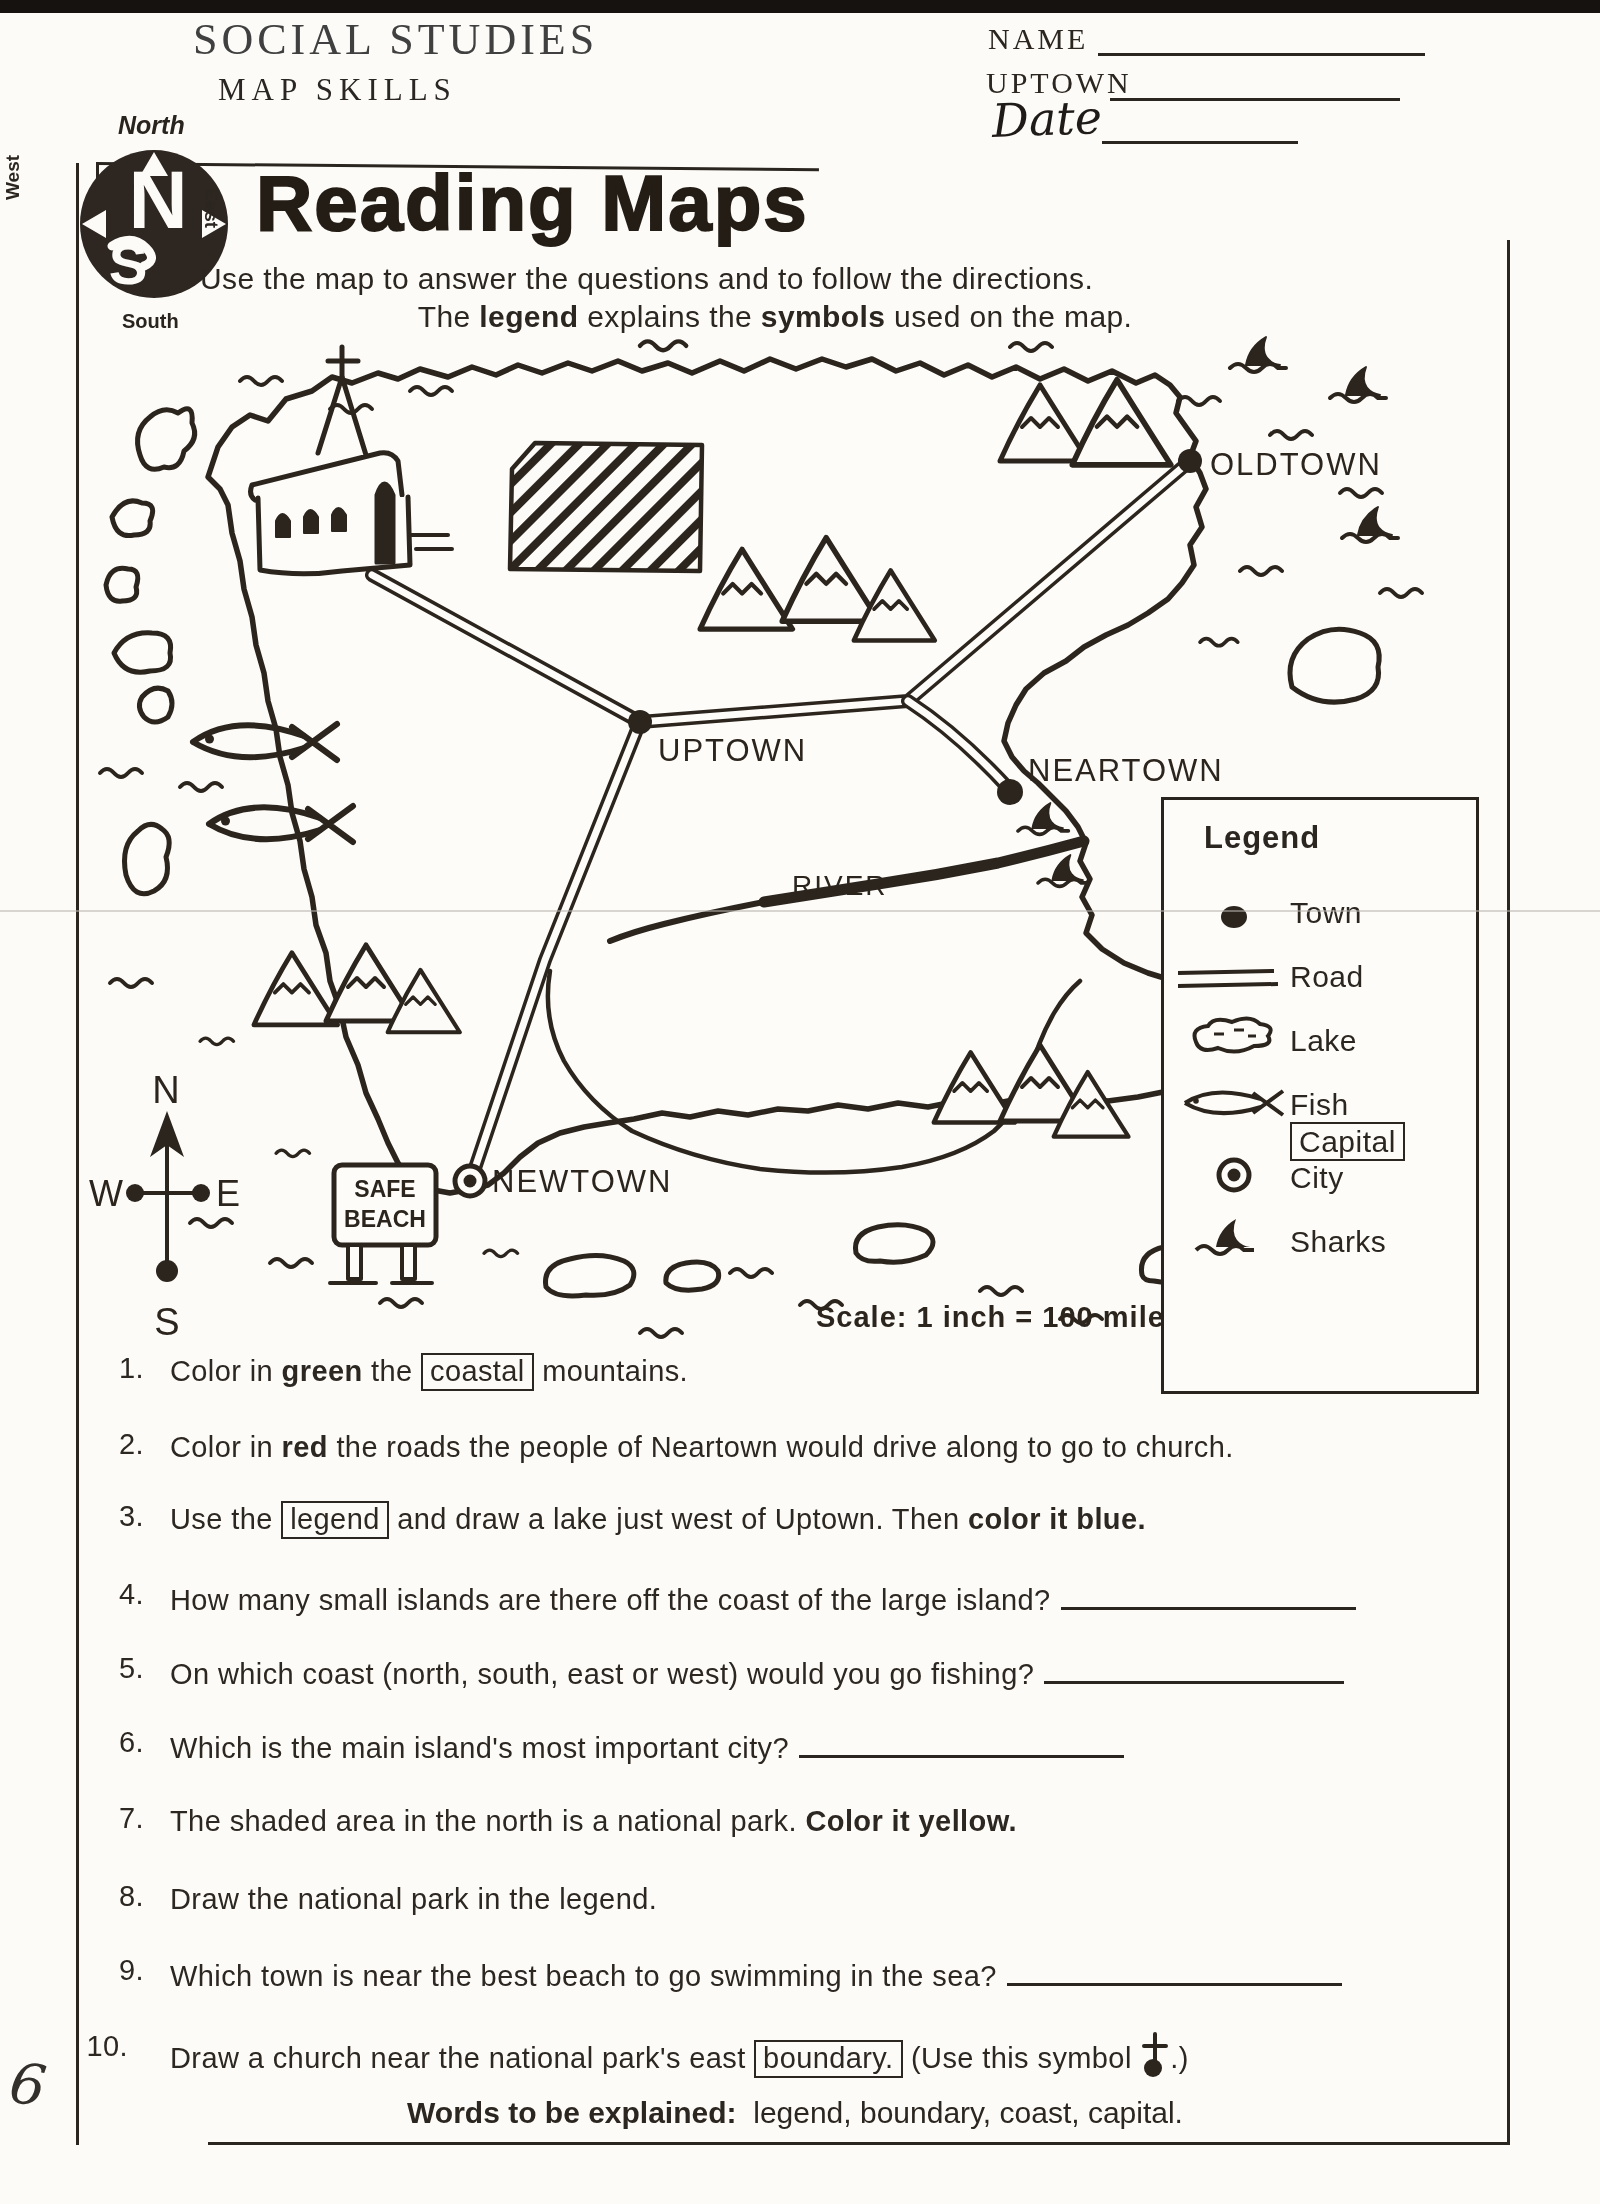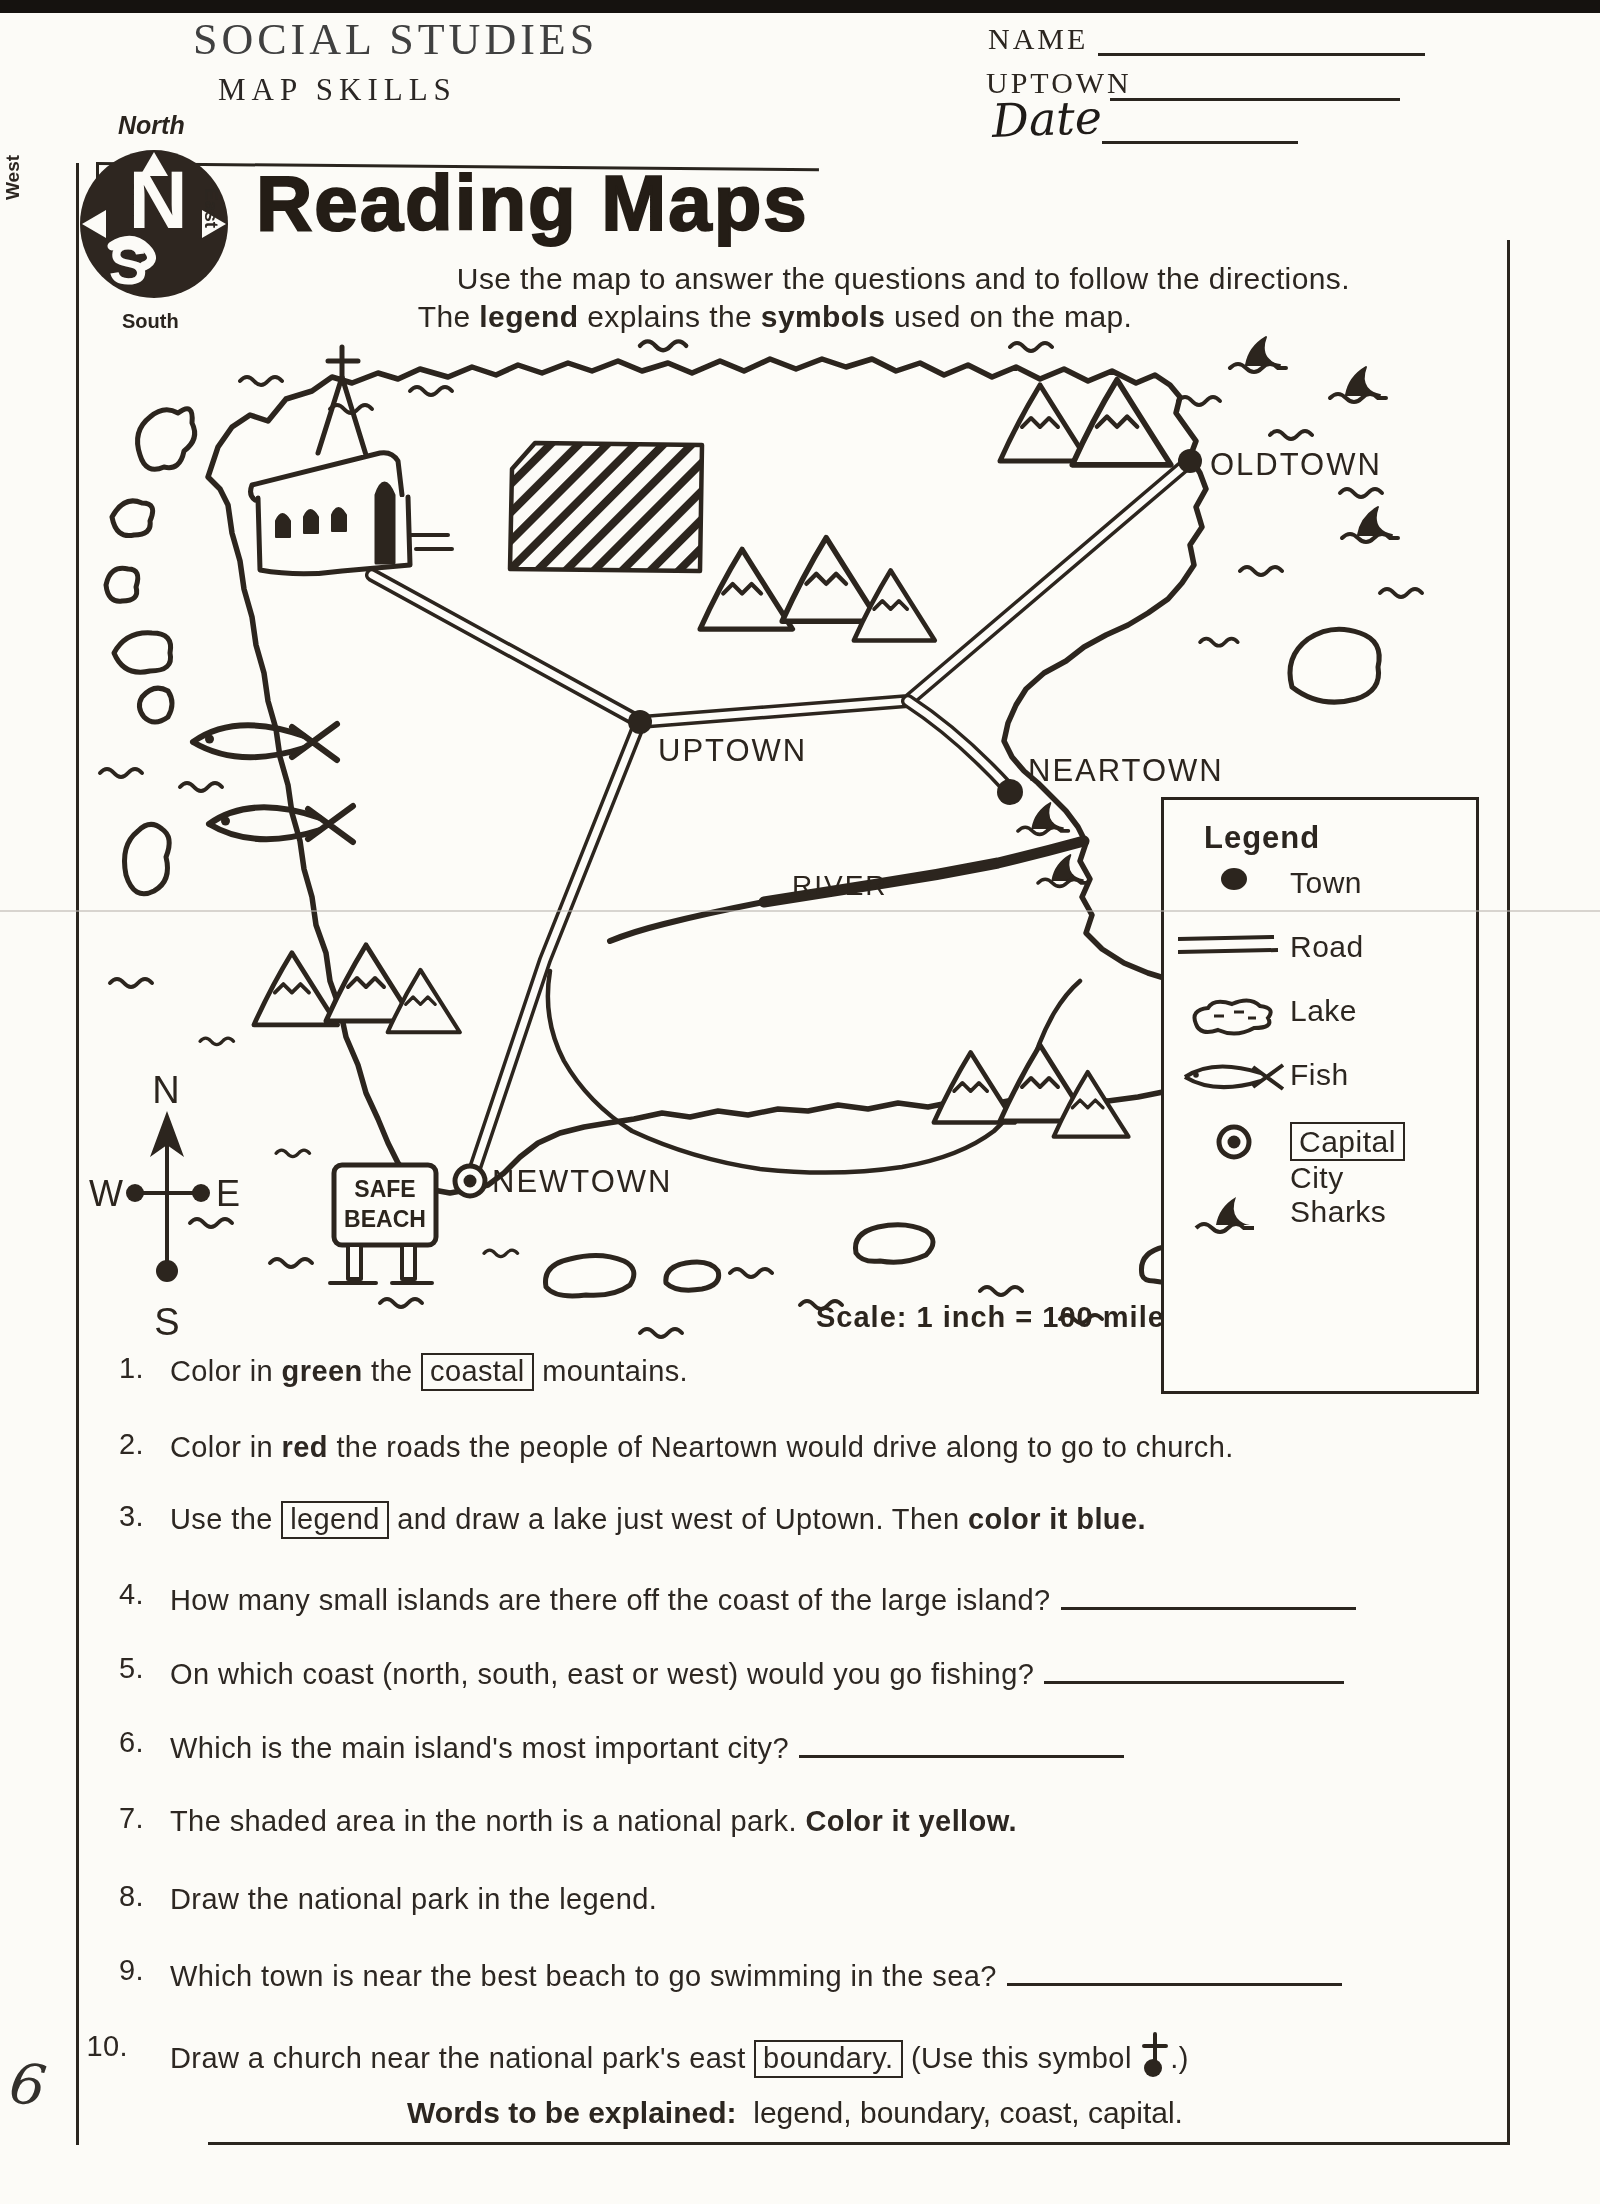--- a/index.html
+++ b/index.html
@@ -11,21 +11,21 @@
   }
   .abs{position:absolute;}
   .serif{font-family:"Liberation Serif",serif;}
   .hand{font-family:"DejaVu Serif",serif;font-style:italic;}
   .bold{font-weight:bold;}
   .boxed{border:2.5px solid #2c2620;padding:1px 7px;display:inline-block;line-height:1.1;}
   .blank{display:inline-block;border-bottom:3px solid #2b251f;height:1em;vertical-align:baseline;margin-left:10px;}
   .qrow{position:absolute;left:80px;width:1440px;font-size:29px;letter-spacing:.4px;color:#2d2722;}
   .qnum{position:absolute;left:18px;width:46px;text-align:right;}
   .qtext{position:absolute;left:90px;width:1330px;line-height:1.35;}
-  .legend-row{display:flex;align-items:flex-start;min-height:64px;}
+  .legend-row{display:flex;align-items:flex-end;min-height:64px;}
   .legend-icon{width:112px;display:flex;justify-content:center;align-items:center;flex:0 0 112px;}
   .legend-label{font-size:30px;letter-spacing:.5px;}
   .borderline{background:#2a251f;}
   svg text{font-family:"Liberation Sans",sans-serif;}
 </style>
 </head>
 <body>
 
 <div class="abs borderline" style="left:0;top:0;width:1600px;height:13px;background:#15120f;"></div>
 
@@ -57,21 +57,21 @@
   <text x="108" y="122" font-size="82" font-weight="bold" font-family="Liberation Serif,serif" fill="#fcfbf7" text-anchor="middle">N</text>
   <path d="M62 140 Q82 128 96 142 Q108 154 94 160" stroke="#fcfbf7" stroke-width="9" fill="none" stroke-linecap="round"></path>
   <text x="78" y="178" font-size="58" font-weight="bold" font-family="Liberation Serif,serif" fill="#fcfbf7" text-anchor="middle">S</text>
   <text x="72" y="222" font-size="20" font-weight="bold" fill="#2a241e">South</text>
 </svg>
 <div class="abs" style="left:2px;top:200px;font-size:19px;font-weight:bold;transform:rotate(-90deg);transform-origin:left top;">West</div>
 <div class="abs" style="left:222px;top:188px;font-size:19px;font-weight:bold;transform:rotate(90deg);transform-origin:left top;">East</div>
 
 <div class="abs" style="left:256px;top:158px;font-size:78px;font-weight:900;letter-spacing:2px;color:#241d16;-webkit-text-stroke:2px #241d16;">Reading Maps</div>
 
-<div class="abs" style="left:200px;top:262px;width:1150px;text-align:right;font-size:30px;letter-spacing:.4px;">
+<div class="abs" style="left:200px;top:262px;width:1150px;text-align:left;font-size:30px;letter-spacing:.4px;">
   <span>Use the map to answer the questions and to follow the directions.</span>
 </div>
 <div class="abs" style="left:200px;top:300px;width:1150px;text-align:center;font-size:30px;letter-spacing:.4px;">
   <span>The </span><span class="bold">legend</span><span> explains the </span><span class="bold">symbols</span><span> used on the map.</span>
 </div>
 
 <svg class="abs" style="left:80px;top:335px;" width="1430" height="1020" viewBox="0 0 1430 1020" fill="none" stroke-linecap="round" stroke-linejoin="round">
   <defs>
     <pattern id="hatch" width="20" height="20" patternUnits="userSpaceOnUse" patternTransform="rotate(-45)">
       <rect width="20" height="20" fill="#fcfbf7"></rect>

